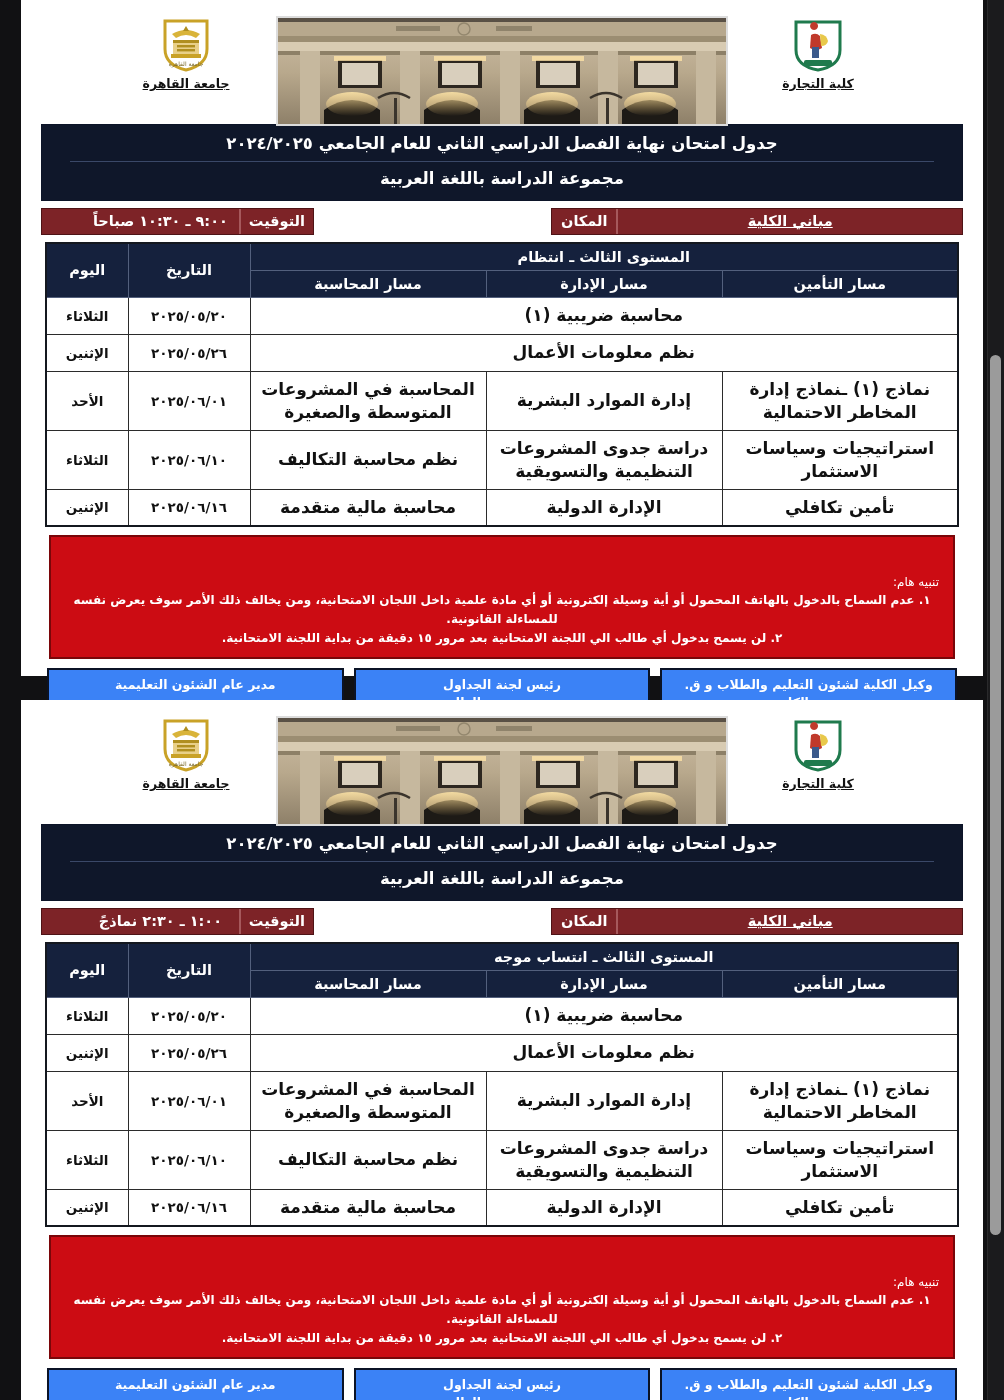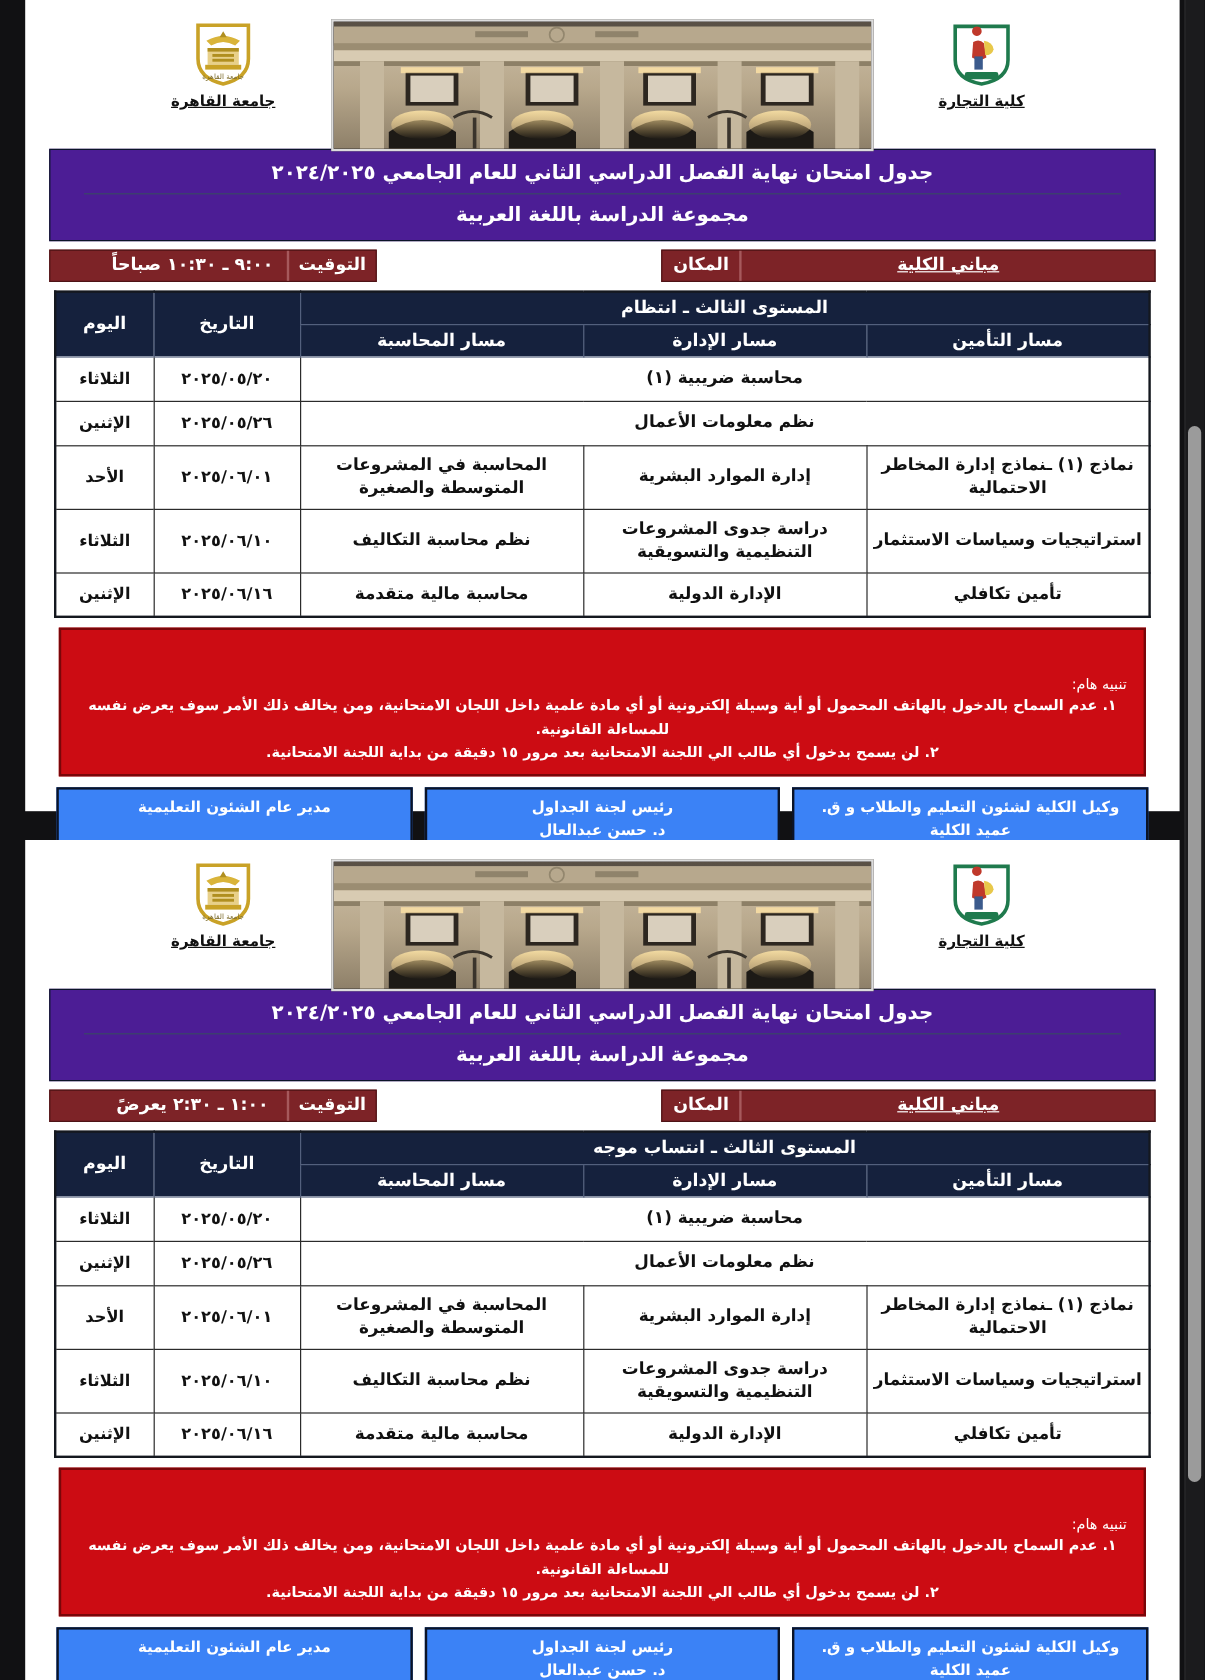--- a/index.html
+++ b/index.html
@@ -94,21 +94,21 @@
     border: 2px solid #dcdcdc;
     overflow: hidden;
     flex: 0 0 auto;
     background: #2b2724;
   }
   .photo-frame svg { display: block; }
 
   
   .title-block {
     margin: 2px 0 0 0;
-    background: #4c1d95;
+    background: #0f172a;
     border: 1px solid #0c1navy;
     border: 1px solid #0c1428;
     color: #ffffff;
     text-align: center;
     padding: 7px 6px 9px 6px;
     line-height: 1.45;
   }
   .title-line-1 { font-size: 16.5px; font-weight: bold; letter-spacing: 0.2px; }
   .title-sep {
     height: 1px;
@@ -207,21 +207,21 @@
     font-size: 15px;
     padding: 7px 4px;
   }
 
   th.day-col  { width: 82px; }
   th.date-col { width: 122px; }
 
   table.exam tbody td {
     background: #ffffff;
     color: #111111;
-    font-size: 14px;
+    font-size: 17px;
     font-weight: bold;
     padding: 6px 4px;
     line-height: 1.35;
     border: 1px solid #2b2b2b;
   }
   table.exam tbody td.day,
   table.exam tbody td.date {
     font-size: 13.5px;
     white-space: nowrap;
   }
@@ -590,21 +590,21 @@
         <div class="title-line-2">مجموعة الدراسة باللغة العربية</div>
       </div>
 
       <div class="info-strip">
         <div class="chip chip-place">
           <span class="chip-val">مباني الكلية</span>
           <span class="chip-key">المكان</span>
         </div>
         <div class="chip chip-time">
           <span class="chip-key">التوقيت</span>
-          <span class="chip-val">١:٠٠ ـ ٢:٣٠ يعرضً</span>
+          <span class="chip-val">١:٠٠ ـ ٢:٣٠ نماذجً</span>
         </div>
       </div>
 
       <div class="table-wrap">
         <table class="exam">
           <thead>
             <tr>
               <th class="level-head" colspan="3">المستوى الثالث ـ انتساب موجه</th>
               <th class="date-col" rowspan="2">التاريخ</th>
               <th class="day-col" rowspan="2">اليوم</th>

